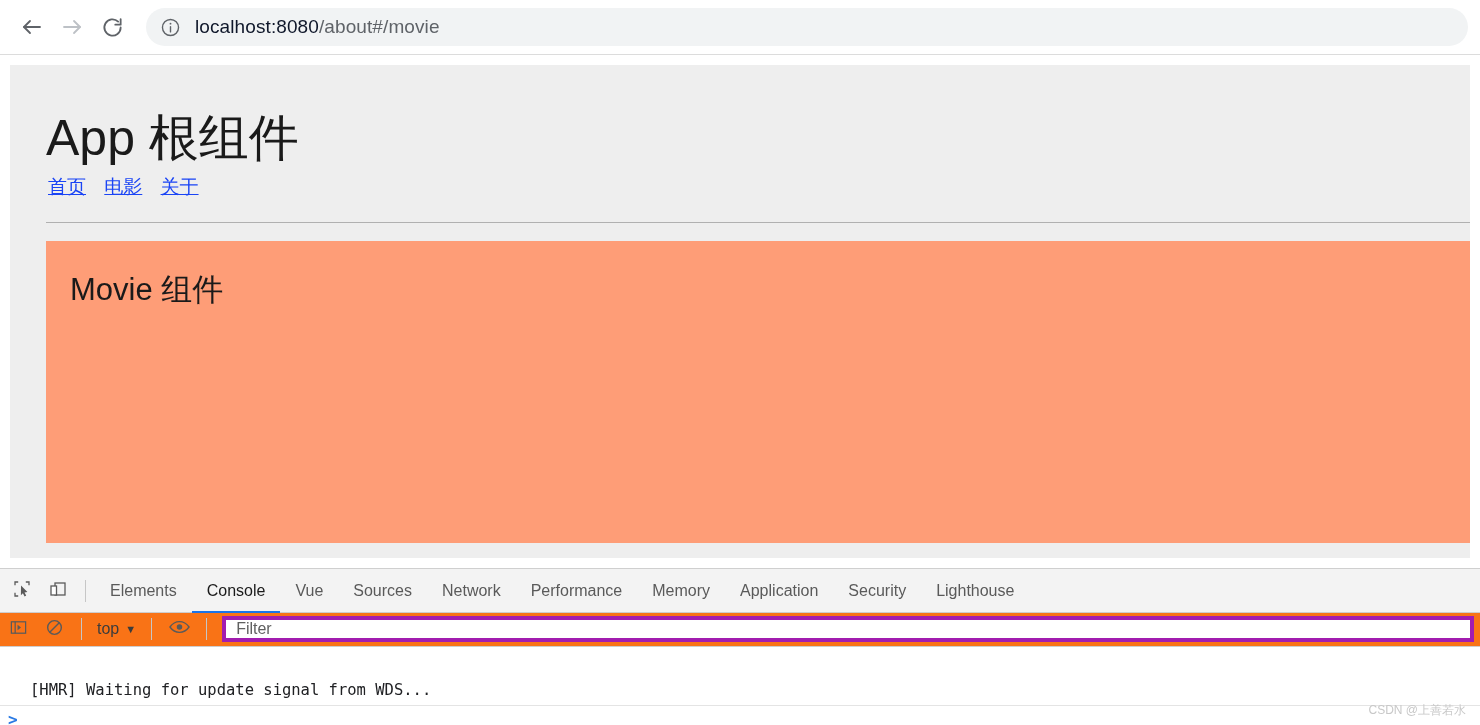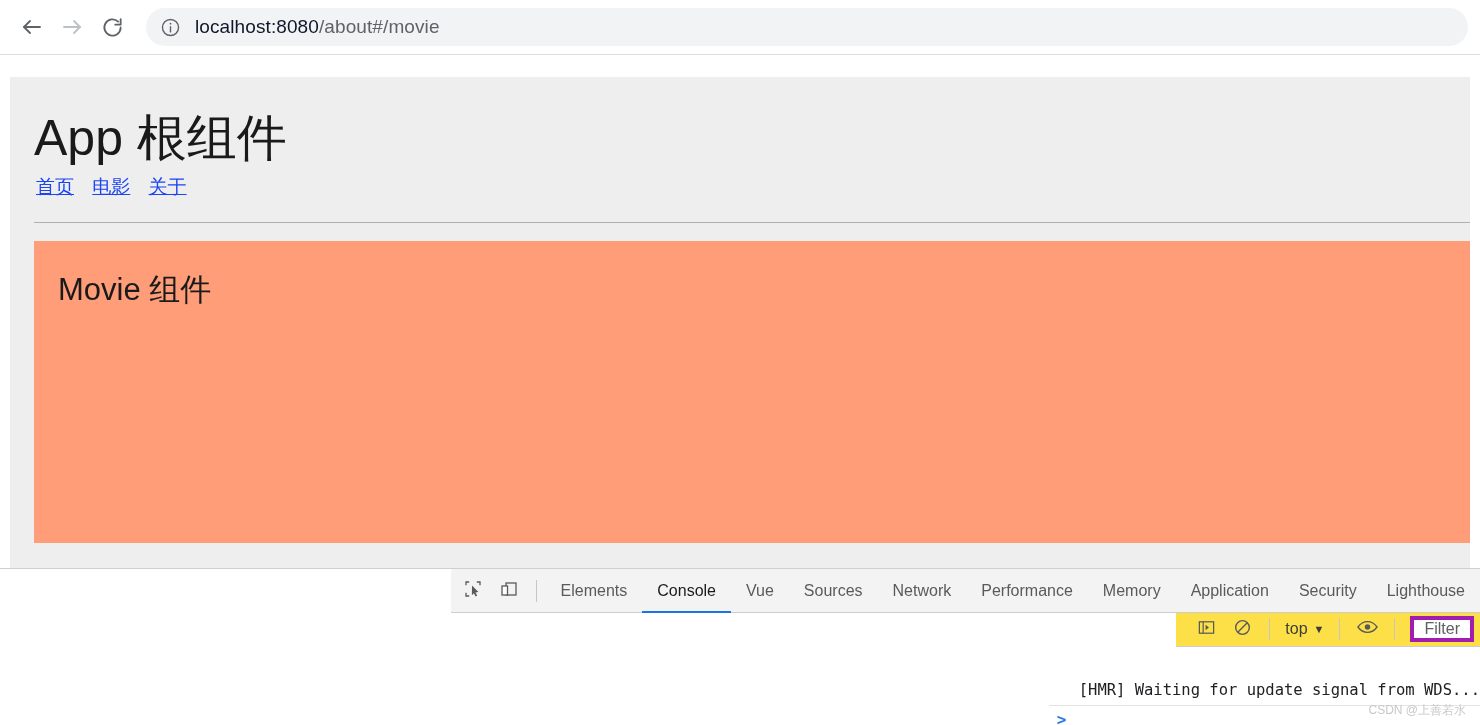--- a/index.html
+++ b/index.html
@@ -52,23 +52,22 @@
     height: 513px;
     background: #ffffff;
     padding: 10px;
     position: relative;
     overflow: hidden;
   }
   .page-body {
     background: #eeeeee;
     height: 100%;
     position: relative;
-    padding: 4px;
-    overflow: hidden;
-    margin-top: 12px;
+    padding: 16px;
+    overflow: hidden;
   }
   .app-title {
     font-size: 50px;
     font-weight: normal;
     color: #1a1a1a;
     padding: 28px 0 0 20px;
     letter-spacing: 0px;
     line-height: 1.18;
   }
   .nav-links {
@@ -102,21 +101,20 @@
     letter-spacing: 0px;
   }
 
   
   .devtools {
     height: 157px;
     background: #ffffff;
     border-top: 1px solid #cfcfcf;
     display: flex;
     flex-direction: column;
-    align-items: flex-end;
   }
   .dt-tabbar {
     height: 44px;
     background: #f3f3f3;
     display: flex;
     align-items: center;
     border-bottom: 1px solid #cdcdcd;
     padding-left: 4px;
   }
   .dt-icon-btn {
@@ -143,25 +141,25 @@
     height: 44px;
     line-height: 22px;
   }
   .dt-tab.active {
     color: #1a1a1a;
     box-shadow: inset 0 -2px 0 0 #1a73e8;
   }
 
   .dt-toolbar {
     height: 40px;
-    background: #fde047;
+    background: #f97316;
     display: flex;
     align-items: center;
     border-bottom: 1px solid #cdcdcd;
-    padding-left: 12px;
+    padding-left: 0;
   }
   .ctx-select {
     font-size: 16px;
     color: #3c3c3c;
     display: flex;
     align-items: center;
     gap: 6px;
     padding: 2px 6px;
     white-space: nowrap;
   }

